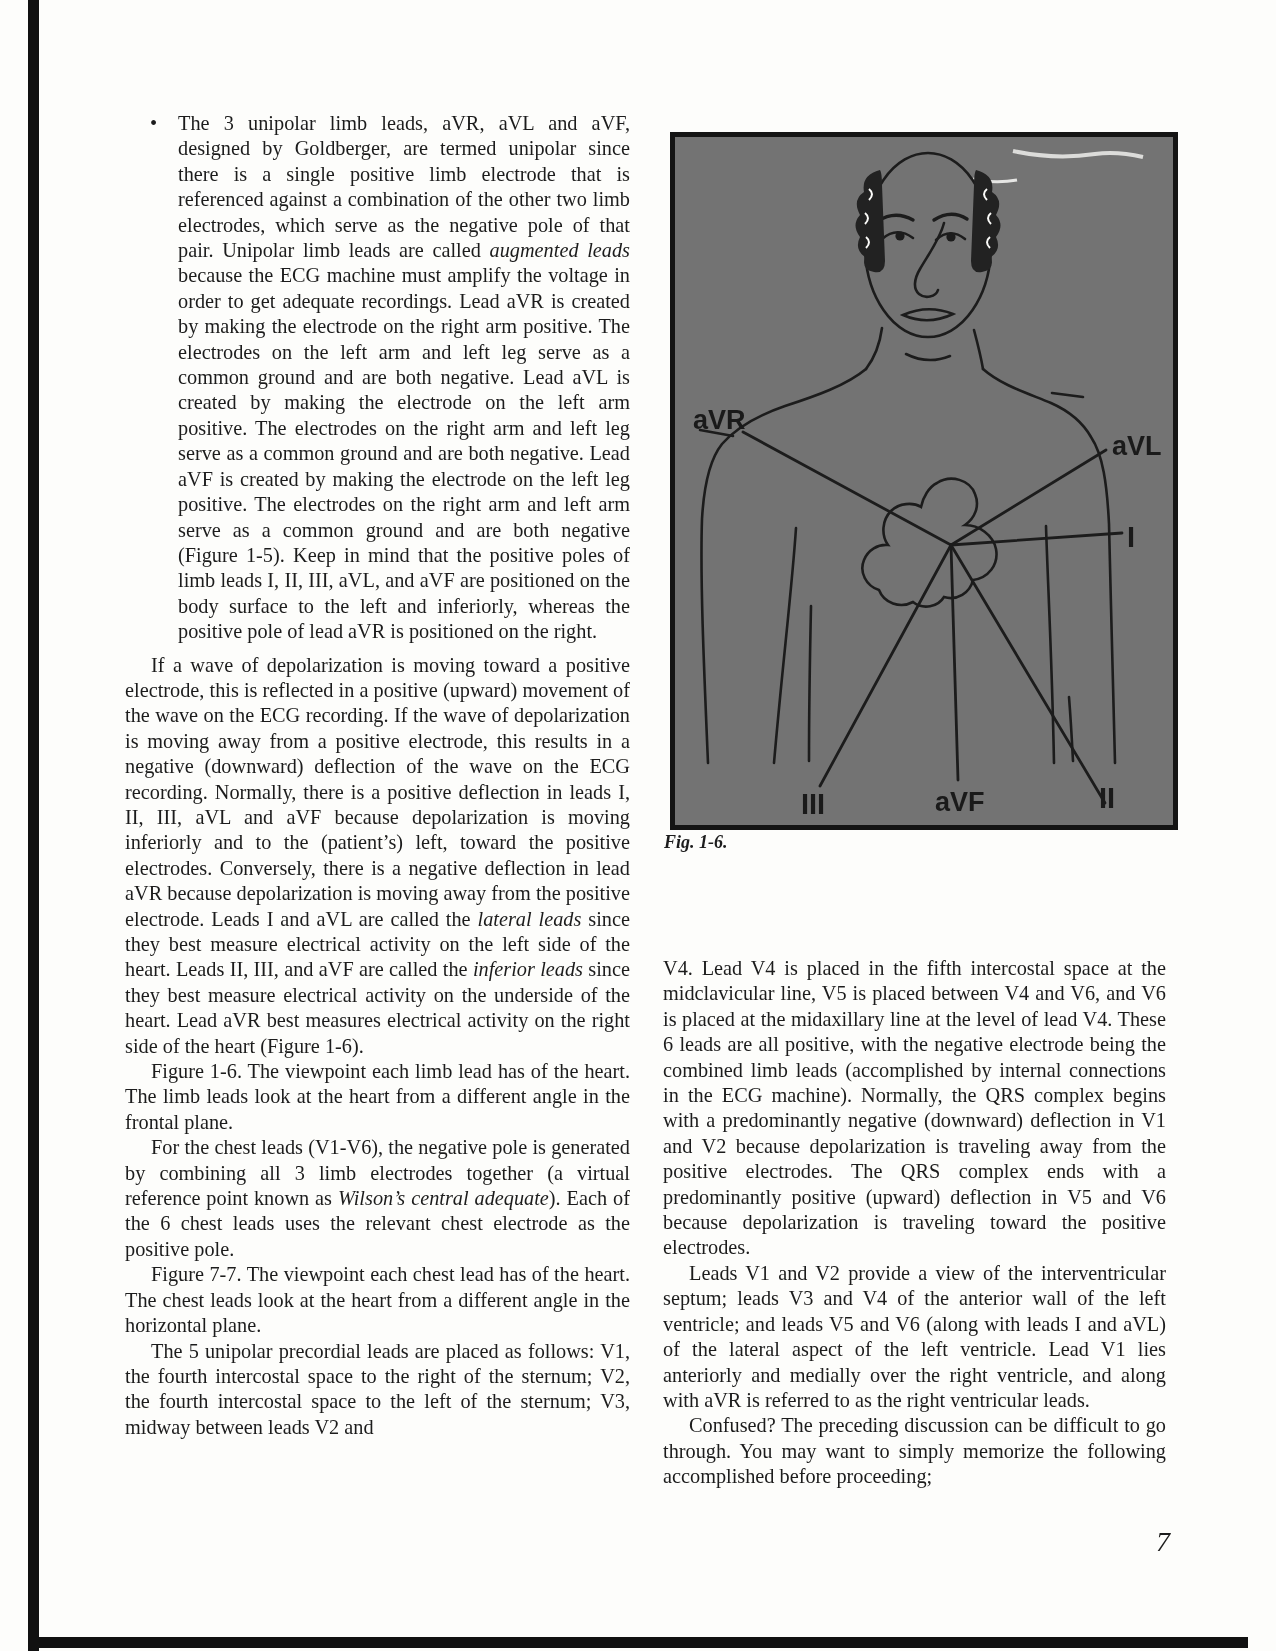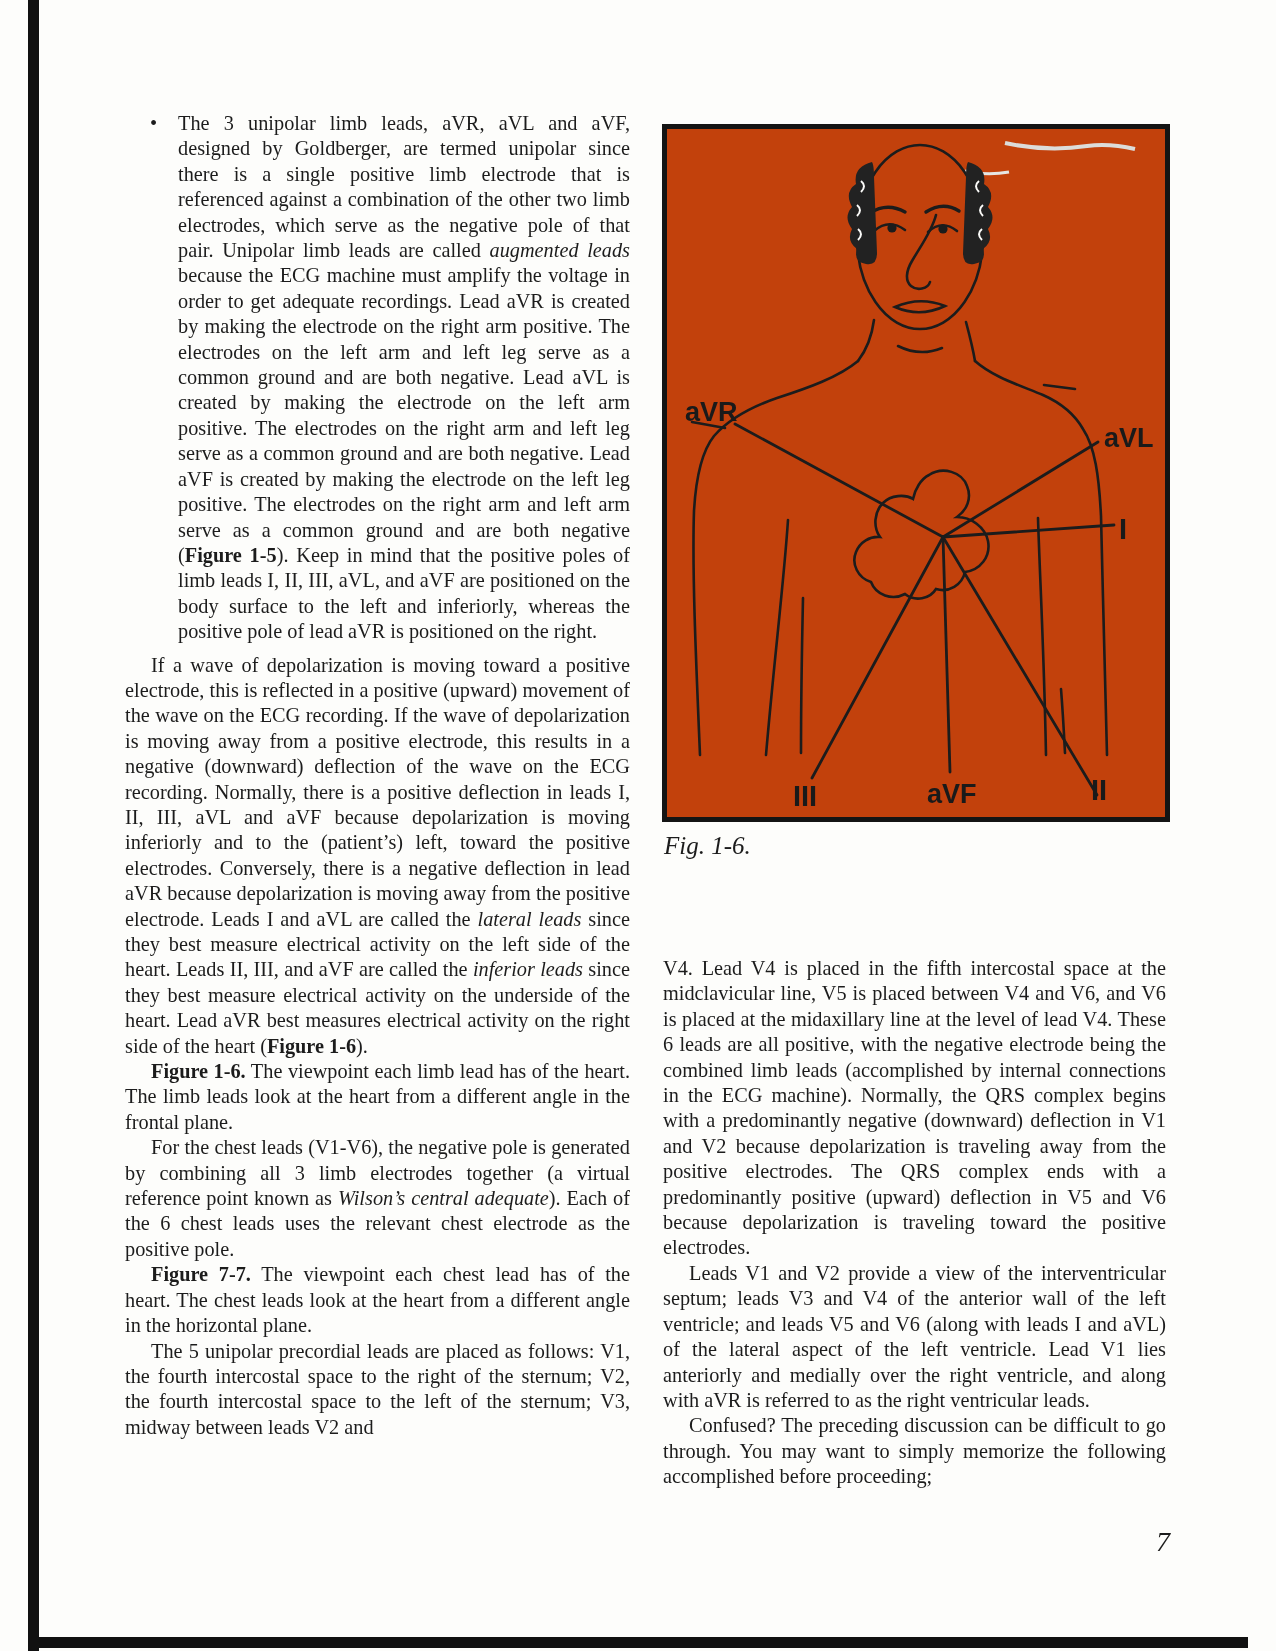--- a/index.html
+++ b/index.html
@@ -13,27 +13,27 @@
   .col{position:absolute;font-size:20.3px;line-height:25.4px;text-align:justify;}
   .col-left{left:125px;top:111px;width:505px;}
   .col-right{left:663px;top:908px;width:503px;margin-top:48px;}
   .para{margin:0;text-align:justify;}
   .para.ind{text-indent:26px;}
   .gap{margin-top:8px;}
   .bullet-item{display:flex;padding-left:25px;}
   .marker{flex:0 0 28px;width:28px;}
   .btext{flex:1;}
   span.i{font-style:italic;margin-top:16px;}
-  span.b{font-weight:bold;}
+  span.b{font-weight:normal;}
   .fig{
-    position:absolute;left:662px;top:124px;width:508px;height:698px;margin:0;
-    border:5px solid #141414;box-sizing:border-box;background:#c2410c;
+    position:absolute;left:662px;top:124px;width:508px;height:698px;margin:8px;
+    border:5px solid #141414;box-sizing:border-box;background:#737373;
   }
   .fig svg{display:block;width:498px;height:688px;}
-  .fig-caption{position:absolute;left:664px;top:832px;font-size:25px;font-weight:normal;font-style:italic;}
+  .fig-caption{position:absolute;left:664px;top:832px;font-size:18px;font-weight:bold;font-style:italic;}
   .page-number{position:absolute;left:1156px;top:1526px;font-size:28px;font-style:italic;}
   .lbl{font-family:"Liberation Sans",sans-serif;font-weight:600;font-size:27px;fill:#1a1a1a;}
   .lbl-roman{font-size:29px;}
 </style>
 </head>
 <body>
 
 <div class="page">
 
   <div class="scan-edge-left"></div>

